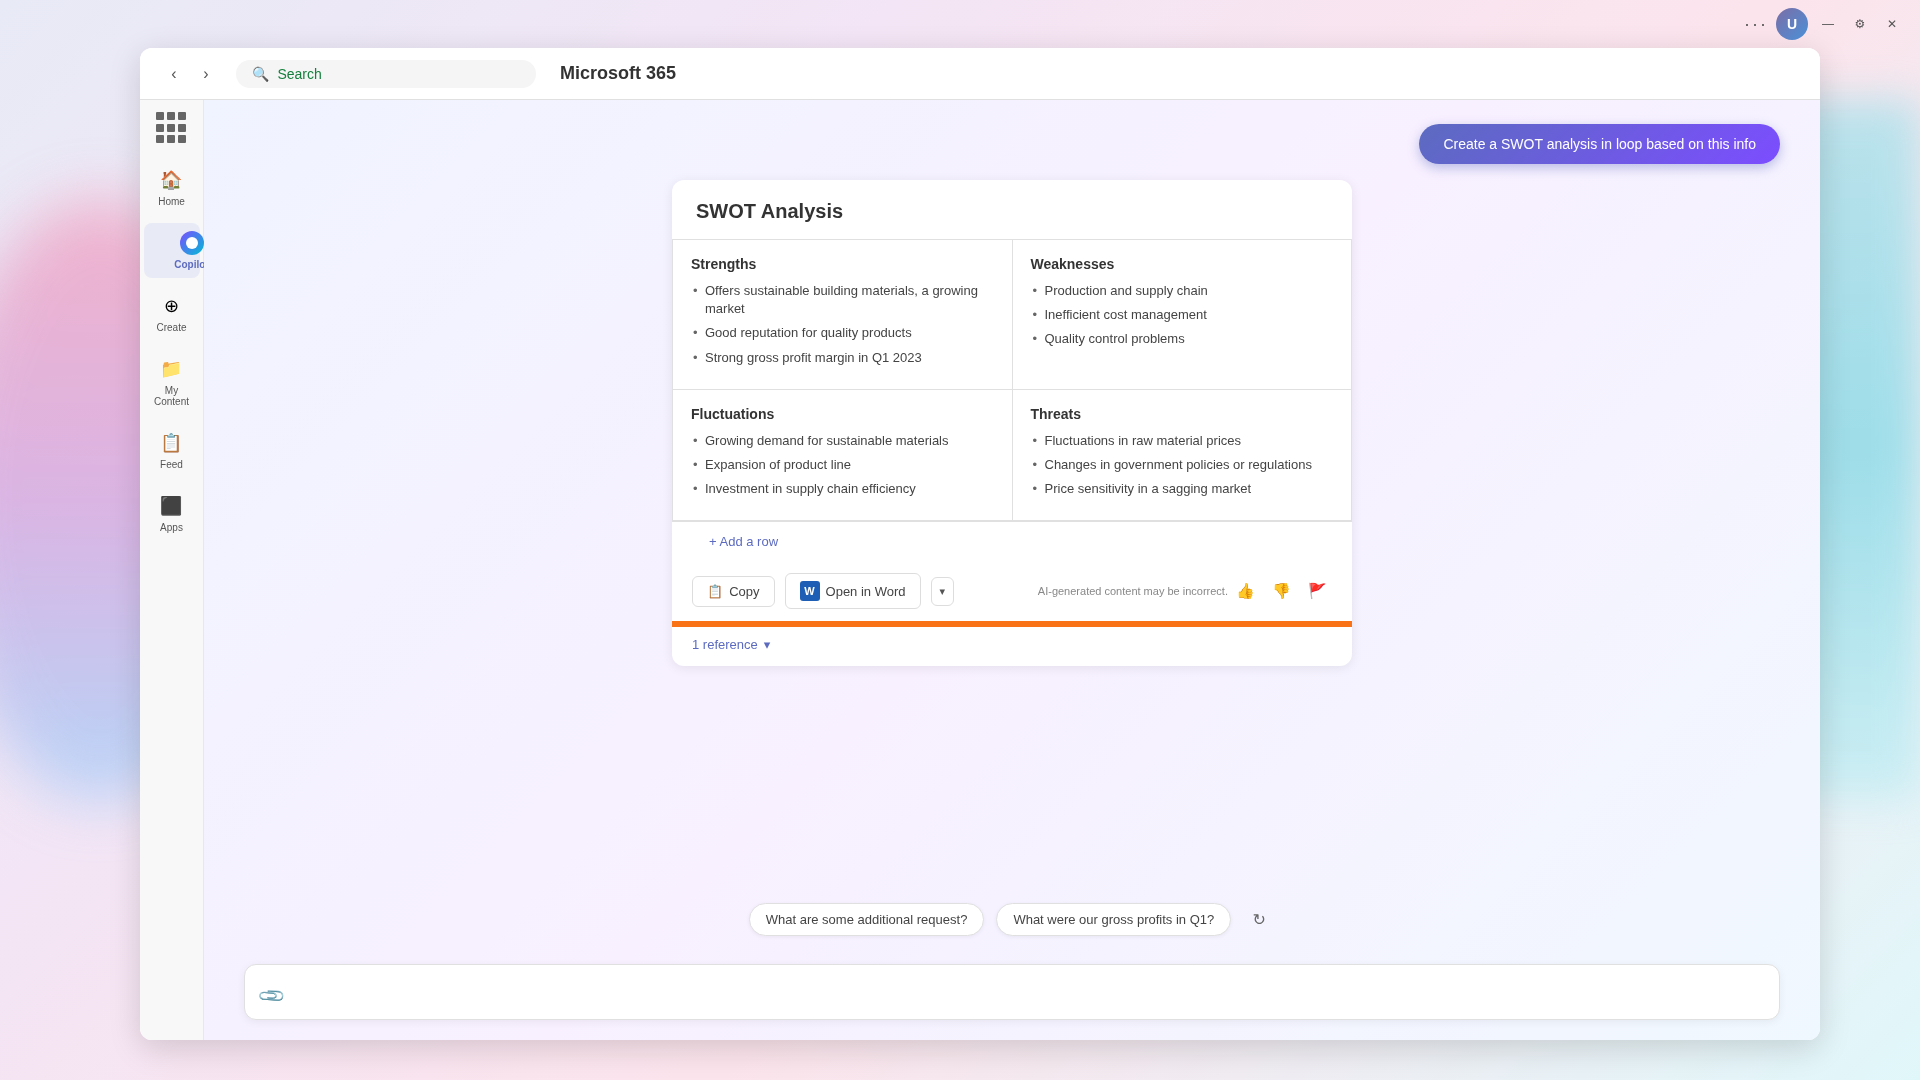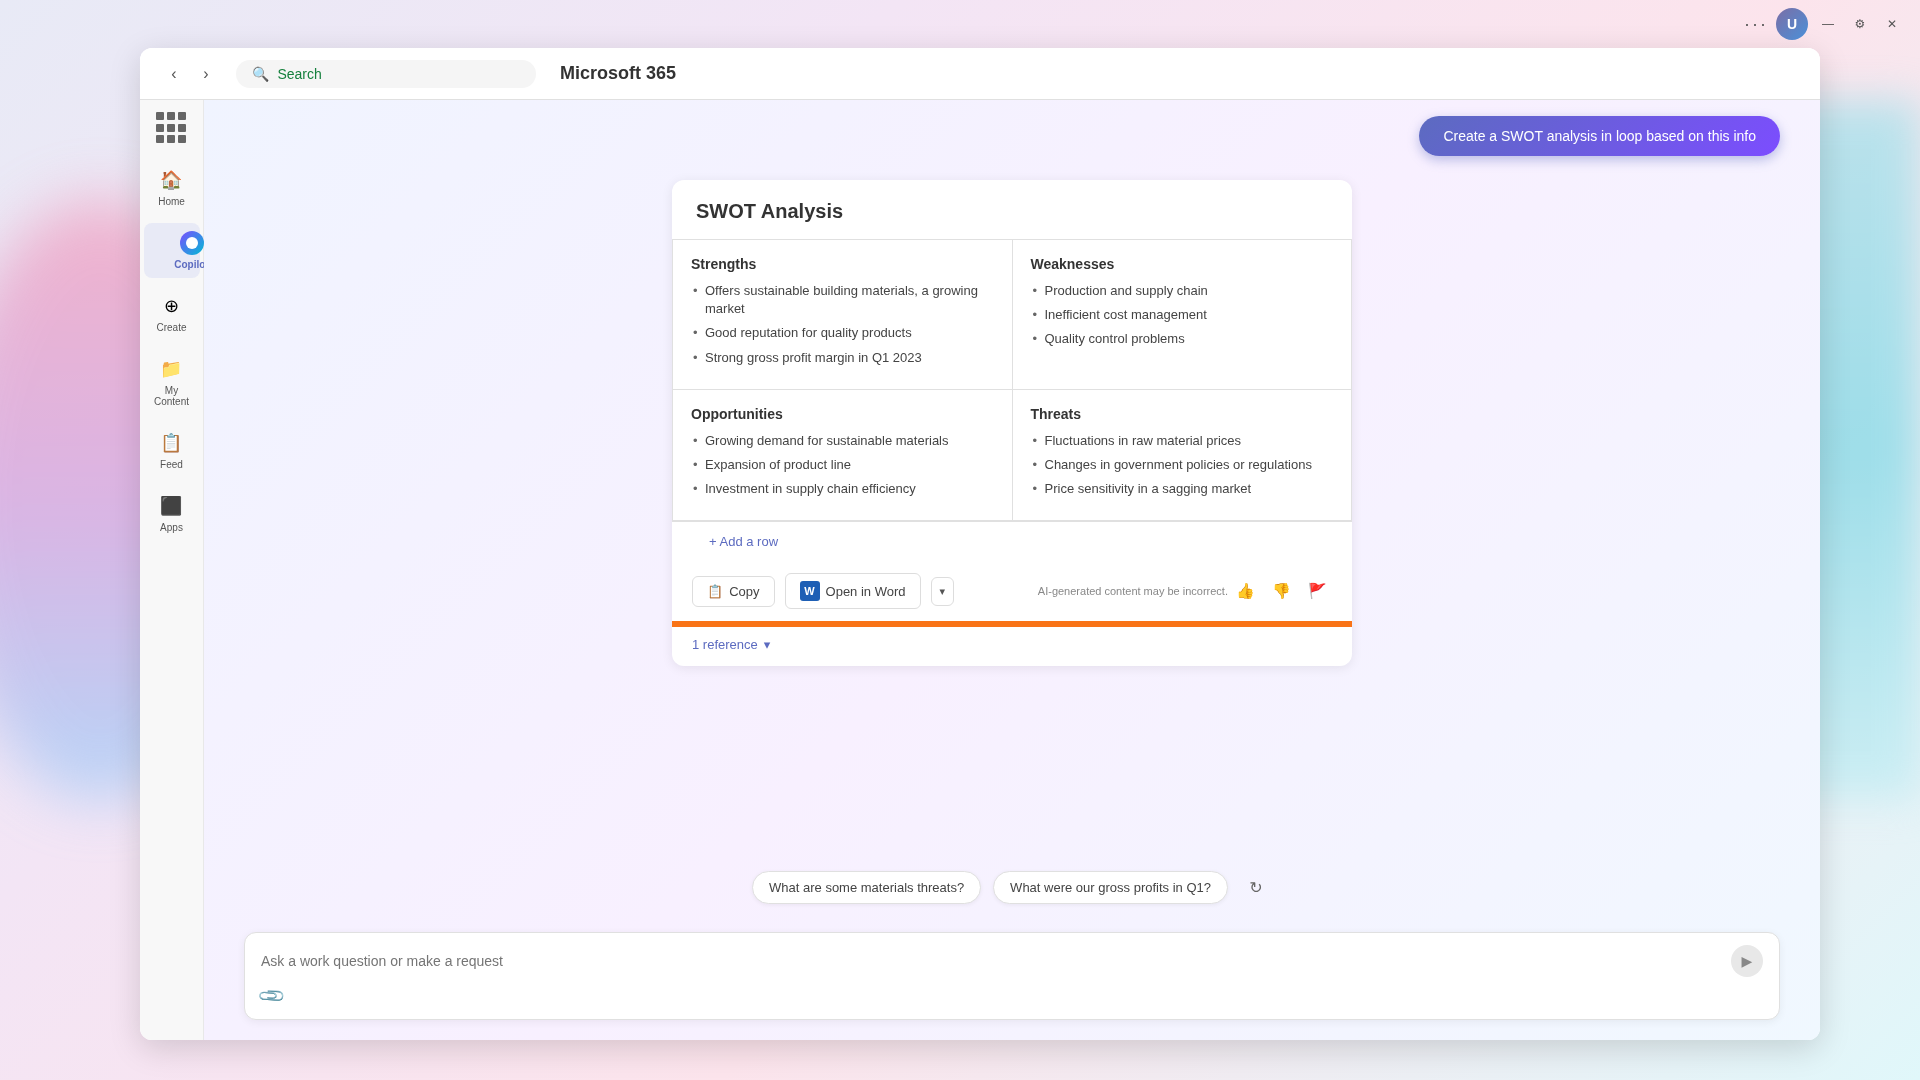--- a/index.html
+++ b/index.html
@@ -228,21 +228,21 @@
       display: flex;
       flex-direction: column;
       background: linear-gradient(135deg, #f0f4ff 0%, #f8f0ff 50%, #f0f8ff 100%);
       overflow: hidden;
       position: relative;
     }
 
     
     .create-swot-btn {
       position: absolute;
-      top: 16px;
+      top: 24px;
       right: 40px;
       background: linear-gradient(135deg, #5c6bc0, #7c4dff);
       color: white;
       border: none;
       border-radius: 24px;
       padding: 12px 24px;
       font-size: 14px;
       font-weight: 500;
       cursor: pointer;
       box-shadow: 0 4px 12px rgba(92,107,192,0.4);
@@ -609,21 +609,21 @@
                   <ul class="swot-cell-list">
                     <li>Production and supply chain</li>
                     <li>Inefficient cost management</li>
                     <li>Quality control problems</li>
                   </ul>
                 </td>
               </tr>
               <tr>
 
                 <td>
-                  <div class="swot-cell-title">Opportunities</div>
+                  <div class="swot-cell-title">Fluctuations</div>
                   <ul class="swot-cell-list">
                     <li>Growing demand for sustainable materials</li>
                     <li>Expansion of product line</li>
                     <li>Investment in supply chain efficiency</li>
                   </ul>
                 </td>
 
                 <td>
                   <div class="swot-cell-title">Threats</div>
                   <ul class="swot-cell-list">
@@ -661,31 +661,27 @@
           </div>
 
           <div class="reference-row">
             <span>1 reference</span>
             <span>▾</span>
           </div>
         </div>
       </div>
 
       <div class="suggestions-row">
-        <div class="suggestion-chip">What are some materials threats?</div>
+        <div class="suggestion-chip">What are some additional request?</div>
         <div class="suggestion-chip">What were our gross profits in Q1?</div>
         <div class="refresh-btn">↻</div>
       </div>
 
       <div class="input-area">
         <div class="chat-input-box">
-          <div class="chat-input-top">
-            <input class="chat-input-field" type="text" placeholder="Ask a work question or make a request" style="">
-            <button class="send-btn">▶</button>
-          </div>
           <div class="chat-input-bottom">
             <span class="attach-icon">📎</span>
           </div>
         </div>
       </div>
     </div>
   </div>
 </div>
 
 </body></html>

